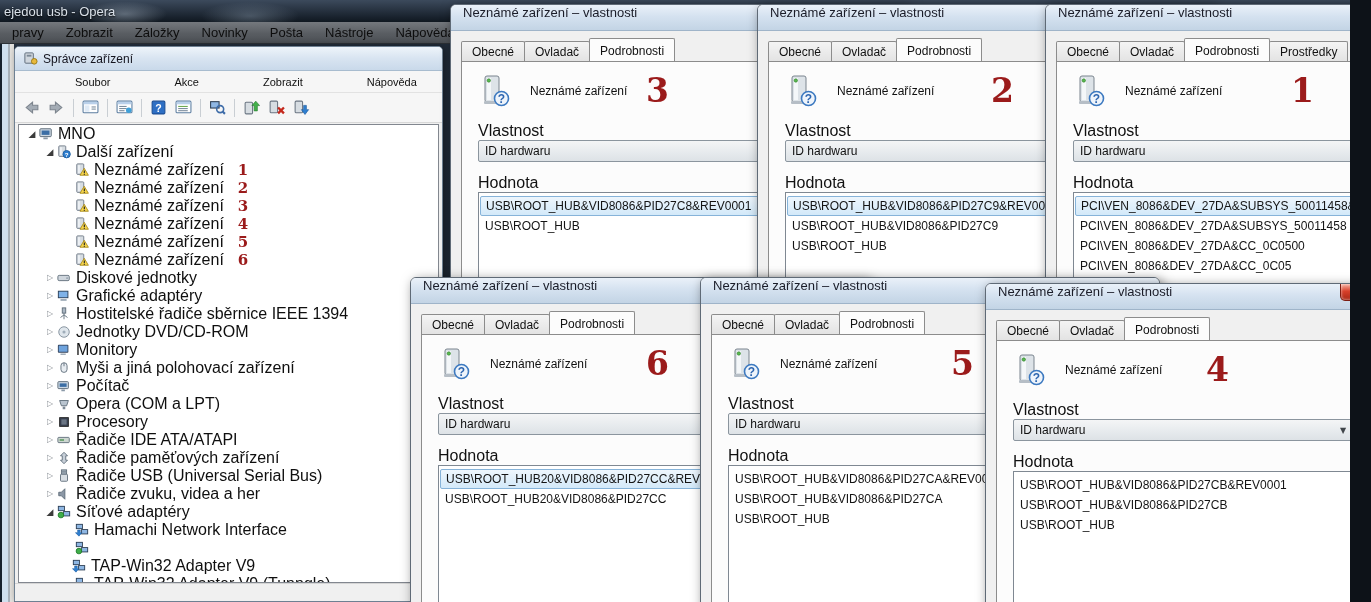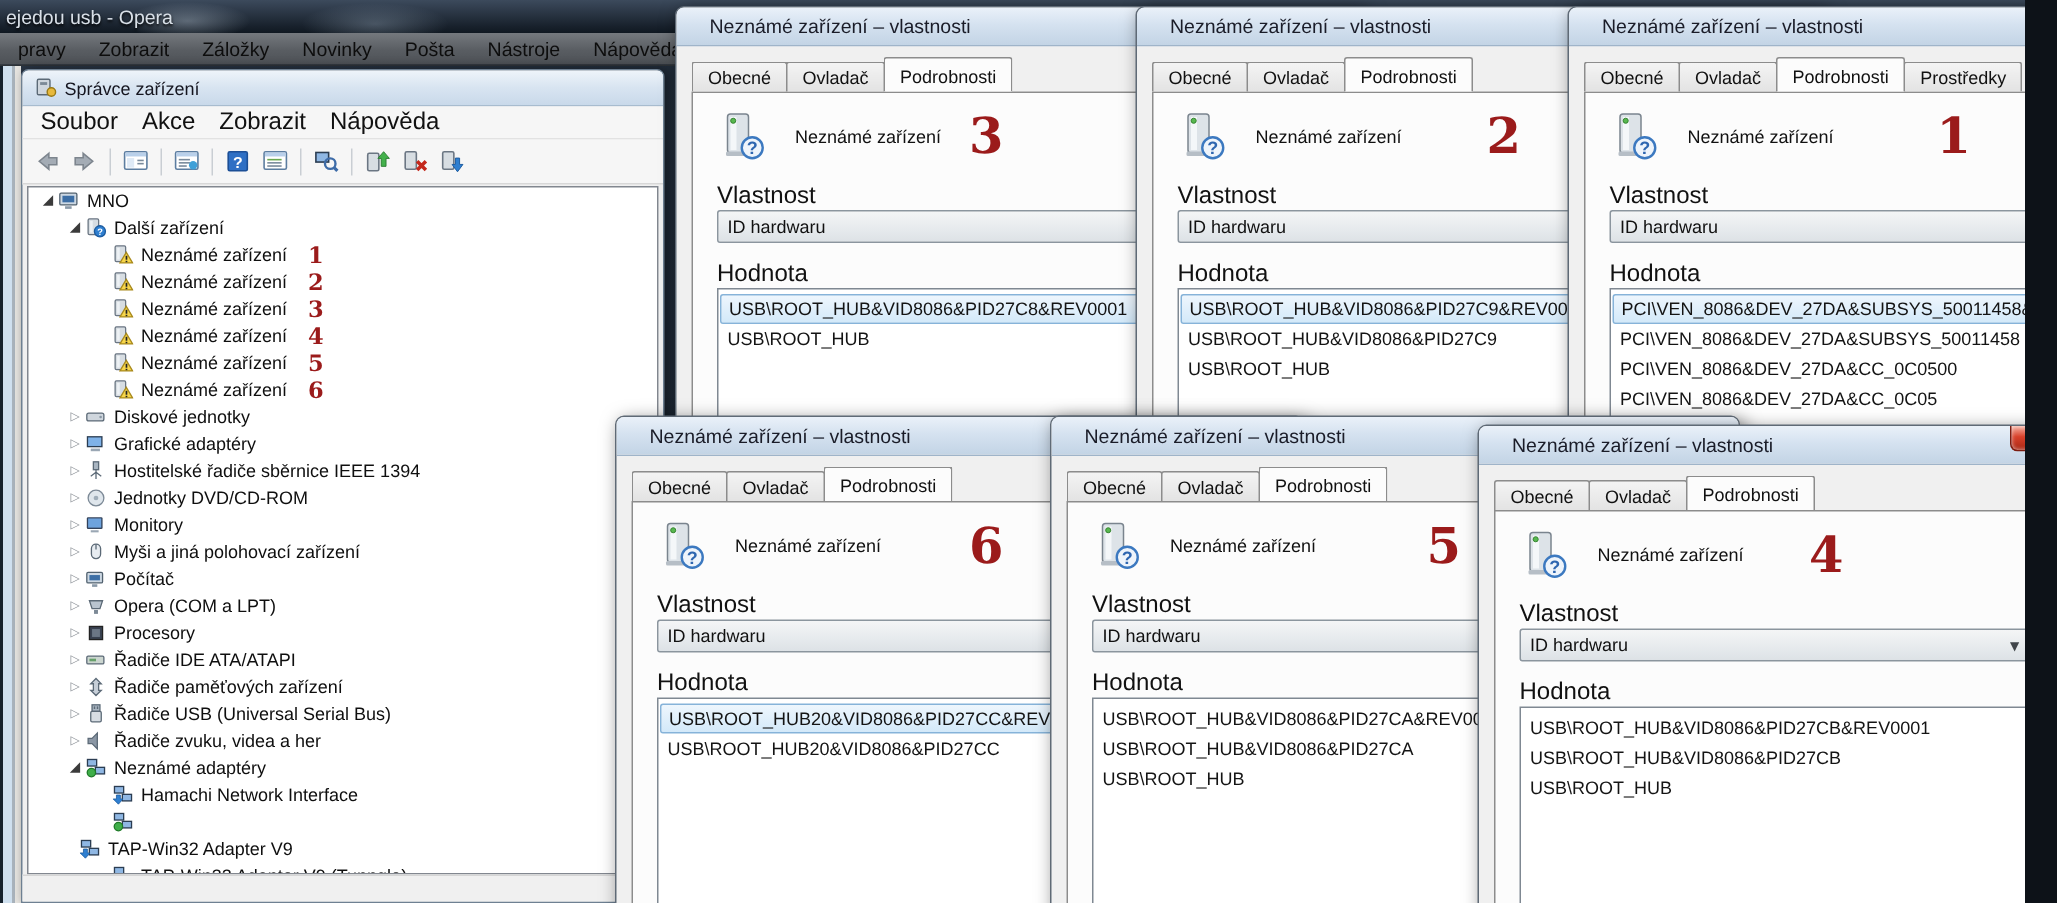--- a/index.html
+++ b/index.html
@@ -21,38 +21,38 @@
   .op-menu-item{font-size:13px;color:#0d0d0d;padding:2px 10px;white-space:nowrap;}
   .side-strip{position:absolute;left:0;top:44px;width:14px;height:558px;
     background:linear-gradient(90deg,#15212d 0 2px,#cfe0ef 2px 8px,#aab4bd 8px 10px,#e8e6e2 10px 14px);}
   
   .dm{position:absolute;left:14px;top:46px;width:429px;height:556px;background:#f0f0f0;
       border:1px solid #6e8092;border-radius:5px 5px 0 0;box-shadow:2px 0 8px rgba(0,0,0,.45);}
   .dm-title{height:24px;border-radius:4px 4px 0 0;display:flex;align-items:center;gap:5px;padding:0 8px;
       background:linear-gradient(#eef4fa,#d8e4f1 50%,#c9d9ea);border-bottom:1px solid #a8bccf;}
   .dm-title-text{font-size:12px;color:#15151f;}
   .dm-menu{height:22px;background:#f6f6f6;border-bottom:1px solid #e2e2e2;display:flex;align-items:center;padding-left:4px;}
-  .dm-menu-item{font-size:16px;padding:3px 8px;color:#111;}
+  .dm-menu-item{font-size:11px;padding:3px 8px;color:#111;margin-left:48px;}
   .dm-toolbar{height:30px;background:#f6f6f6;border-bottom:1px solid #d8d8d8;display:flex;align-items:center;padding-left:4px;}
   .tb-btn{width:25px;height:24px;display:flex;align-items:center;justify-content:center;border-radius:2px;}
   .tb-sep{width:1px;height:18px;background:#c9ced3;margin:0 4px;}
   .dm-tree{position:absolute;left:3px;right:3px;top:77px;bottom:18px;background:#fff;
       border:1px solid #82878f;overflow:hidden;}
   .dm-status{position:absolute;left:0;right:0;bottom:0;height:18px;background:#f0f0f0;border-top:1px solid #d5d5d5;}
   .trow{height:18px;line-height:18px;display:flex;align-items:center;white-space:nowrap;overflow:hidden;}
   .exp{width:14px;text-align:center;flex:0 0 14px;font-family:"DejaVu Sans",sans-serif;}
   .exp.c{font-size:8px;color:#8d9298;}
   .exp.e{font-size:9px;color:#3b3b3b;}
   .ticon{width:16px;height:14px;flex:0 0 16px;display:inline-flex;align-items:center;}
-  .tlabel{font-size:12px;padding-left:3px;color:#0f0f0f;}
+  .tlabel{font-size:16px;padding-left:3px;color:#0f0f0f;}
   .tbadge{font-family:"DejaVu Serif",serif;font-weight:bold;font-size:15px;margin-left:14px;}
   
   .dlg{position:absolute;height:610px;background:#f0f0f0;border:1px solid #5f6a76;border-radius:6px 6px 0 0;
        box-shadow:3px 3px 12px rgba(0,0,0,.5);}
-  .dlg-title{position:relative;height:26px;border-radius:5px 5px 0 0;display:flex;align-items:center;padding:0 22px;
+  .dlg-title{position:relative;height:26px;border-radius:5px 5px 0 0;display:flex;align-items:flex-start;padding:0 12px;
        background:linear-gradient(#eaf1f9,#d5e2f0 45%,#c3d4e5);border-bottom:1px solid #9fb4c9;}
   .dlg-title-text{font-size:13px;color:#1a1c28;}
   .dlg-close{position:absolute;right:8px;top:0;width:30px;height:17px;border:1px solid #7c1c10;border-top:none;
        border-radius:0 0 5px 5px;background:linear-gradient(#f6b3a4,#d8402a 45%,#a82815);
        color:#fff;font-size:11px;font-weight:bold;display:flex;align-items:center;justify-content:center;
        box-shadow:inset 0 0 3px rgba(255,255,255,.7);}
   .dlg-tabs{position:absolute;left:10px;top:33px;height:23px;display:flex;align-items:flex-end;z-index:3;}
   .tab{height:20px;padding:3px 10px 0 10px;font-size:12px;color:#111;border:1px solid #8c8c8c;border-bottom:none;
        border-radius:2px 2px 0 0;background:linear-gradient(#f4f4f4,#e3e3e3);margin-right:-1px;}
   .tab.active{height:23px;padding-top:5px;background:#fcfcfc;position:relative;z-index:4;}
@@ -448,21 +448,21 @@
           <span class="exp e">◢</span>
           <span class="ticon">
             <svg viewBox="0 0 16 16" width="14" height="14">
               <rect x="1" y="1" width="8" height="6" fill="#2b3d52"></rect>
               <rect x="2" y="2" width="6" height="4" fill="#8fb7e3"></rect>
               <rect x="7" y="7" width="8" height="6" fill="#2b3d52"></rect>
               <rect x="8" y="8" width="6" height="4" fill="#8fb7e3"></rect>
               <circle cx="4.5" cy="11.5" r="3.2" fill="#3fae49" stroke="#1f7a28"></circle>
             </svg>
           </span>
-          <span class="tlabel">Neznámé adaptéry</span>
+          <span class="tlabel">Síťové adaptéry</span>
         </div>
         <div class="trow" style="padding-left: 42px;">
           <span class="exp c"></span>
           <span class="ticon">
             <svg viewBox="0 0 16 16" width="14" height="14">
               <rect x="1" y="1" width="8" height="6" fill="#2b3d52"></rect>
               <rect x="2" y="2" width="6" height="4" fill="#8fb7e3"></rect>
               <rect x="7" y="7" width="8" height="6" fill="#2b3d52"></rect>
               <rect x="8" y="8" width="6" height="4" fill="#8fb7e3"></rect>
               <path d="M3 8 h3 v3 h2 L4.5 15 0.5 11 h2.5 Z" fill="#2f7fd0" stroke="#1b5a9e" stroke-width="0.6"></path>
@@ -475,21 +475,21 @@
           <span class="ticon">
             <svg viewBox="0 0 16 16" width="14" height="14">
               <rect x="1" y="1" width="8" height="6" fill="#2b3d52"></rect>
               <rect x="2" y="2" width="6" height="4" fill="#8fb7e3"></rect>
               <rect x="7" y="7" width="8" height="6" fill="#2b3d52"></rect>
               <rect x="8" y="8" width="6" height="4" fill="#8fb7e3"></rect>
               <circle cx="4.5" cy="11.5" r="3.2" fill="#3fae49" stroke="#1f7a28"></circle>
             </svg>
           </span>
         </div>
-        <div class="trow" style="padding-left: 20px;">
+        <div class="trow" style="padding-left: 39px;">
           <span class="exp c"></span>
           <span class="ticon">
             <svg viewBox="0 0 16 16" width="14" height="14">
               <rect x="1" y="1" width="8" height="6" fill="#2b3d52"></rect>
               <rect x="2" y="2" width="6" height="4" fill="#8fb7e3"></rect>
               <rect x="7" y="7" width="8" height="6" fill="#2b3d52"></rect>
               <rect x="8" y="8" width="6" height="4" fill="#8fb7e3"></rect>
               <path d="M3 8 h3 v3 h2 L4.5 15 0.5 11 h2.5 Z" fill="#2f7fd0" stroke="#1b5a9e" stroke-width="0.6"></path>
             </svg>
           </span>

